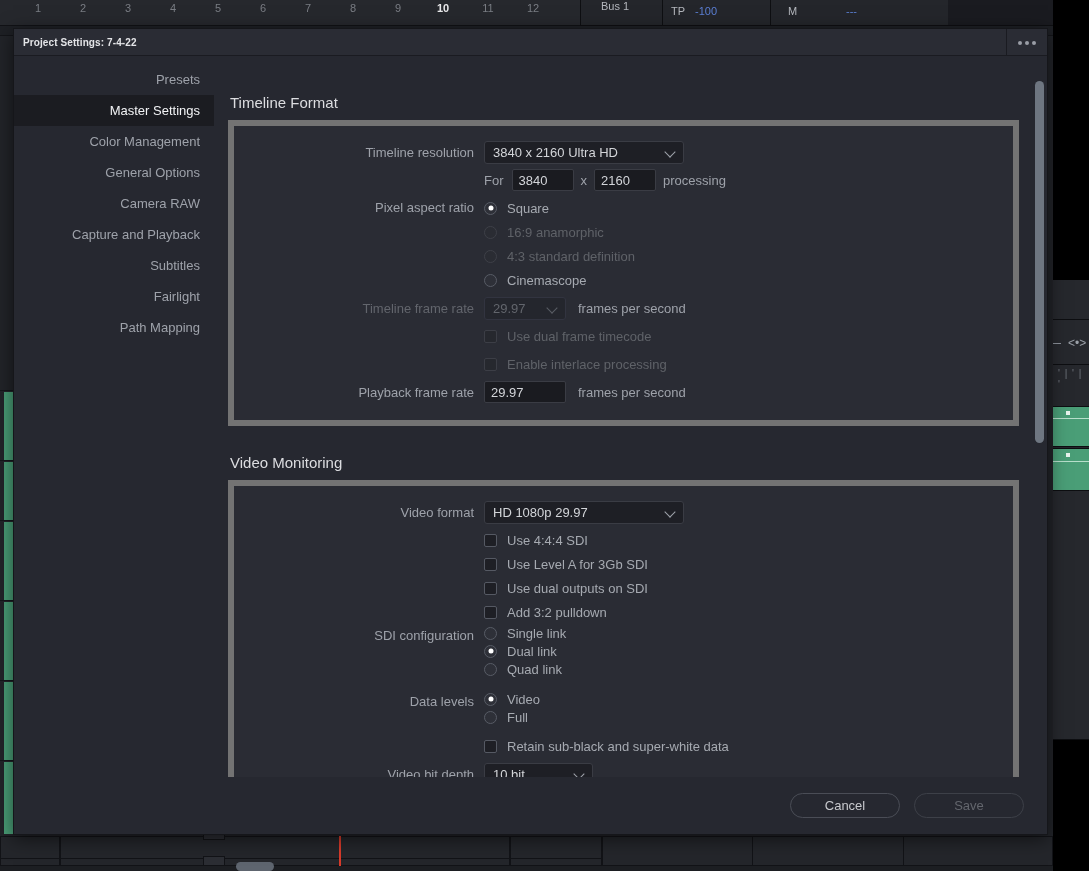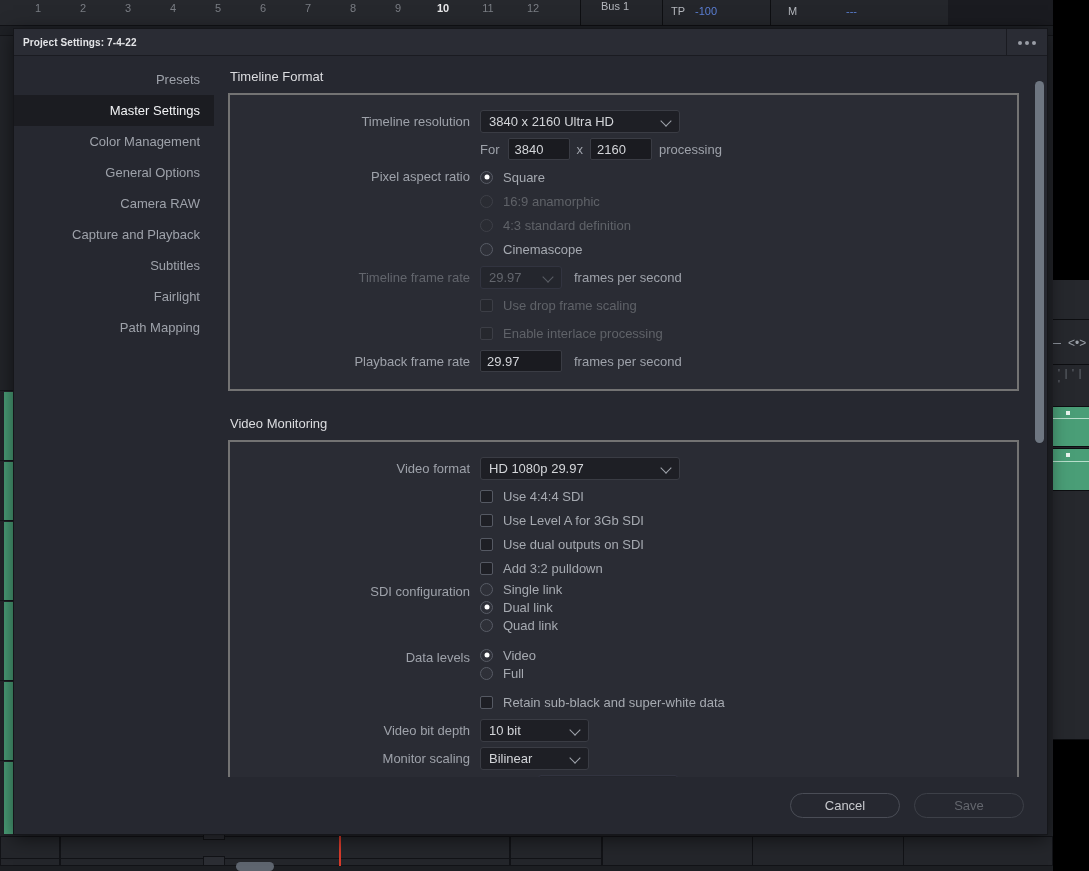--- a/index.html
+++ b/index.html
@@ -159,26 +159,27 @@
   #content-inner { padding: 10px 28px 0 14px; }
   #scrollbar-track {
     position: absolute; right: 2px; top: 25px; width: 11px; bottom: 334px;
   }
   #scrollbar-thumb {
     position: absolute; left: 1px; top: 0; width: 9px; height: 100%;
     background: #6e7681; border-radius: 5px;
   }
 
   .section-title {
-    font-size: 13px; color: #dcdde0;
+    font-size: 15px; color: #dcdde0;
     padding: 3px 0 9px 2px;
+    margin-top: 25px;
   }
   .panel {
     background: #2a2c34;
-    border: 2px solid #737373;
+    border: 6px solid #737373;
     padding: 14px 0 16px 0;
     margin-bottom: 22px;
   }
 
   .row { display: flex; align-items: center; min-height: 24px; margin-bottom: 4px; }
   .row.tight { margin-bottom: 0; }
   .lbl {
     width: 250px; flex: none; text-align: right; padding-right: 10px;
     font-size: 13px; color: #9ea2aa; white-space: nowrap;
   }
@@ -430,21 +431,21 @@
                   <span class="chev"></span>
                 </div>
                 <span class="inline-txt" style="margin-left:12px">frames per second</span>
               </div>
             </div>
 
             <div class="row">
               <div class="lbl"></div>
               <div class="ctl">
                 <span class="chk dim"></span>
-                <span class="optlabel dim">Use drop frame scaling</span>
+                <span class="optlabel dim">Use dual frame timecode</span>
               </div>
             </div>
 
             <div class="row">
               <div class="lbl"></div>
               <div class="ctl">
                 <span class="chk dim"></span>
                 <span class="optlabel dim">Enable interlace processing</span>
               </div>
             </div>

